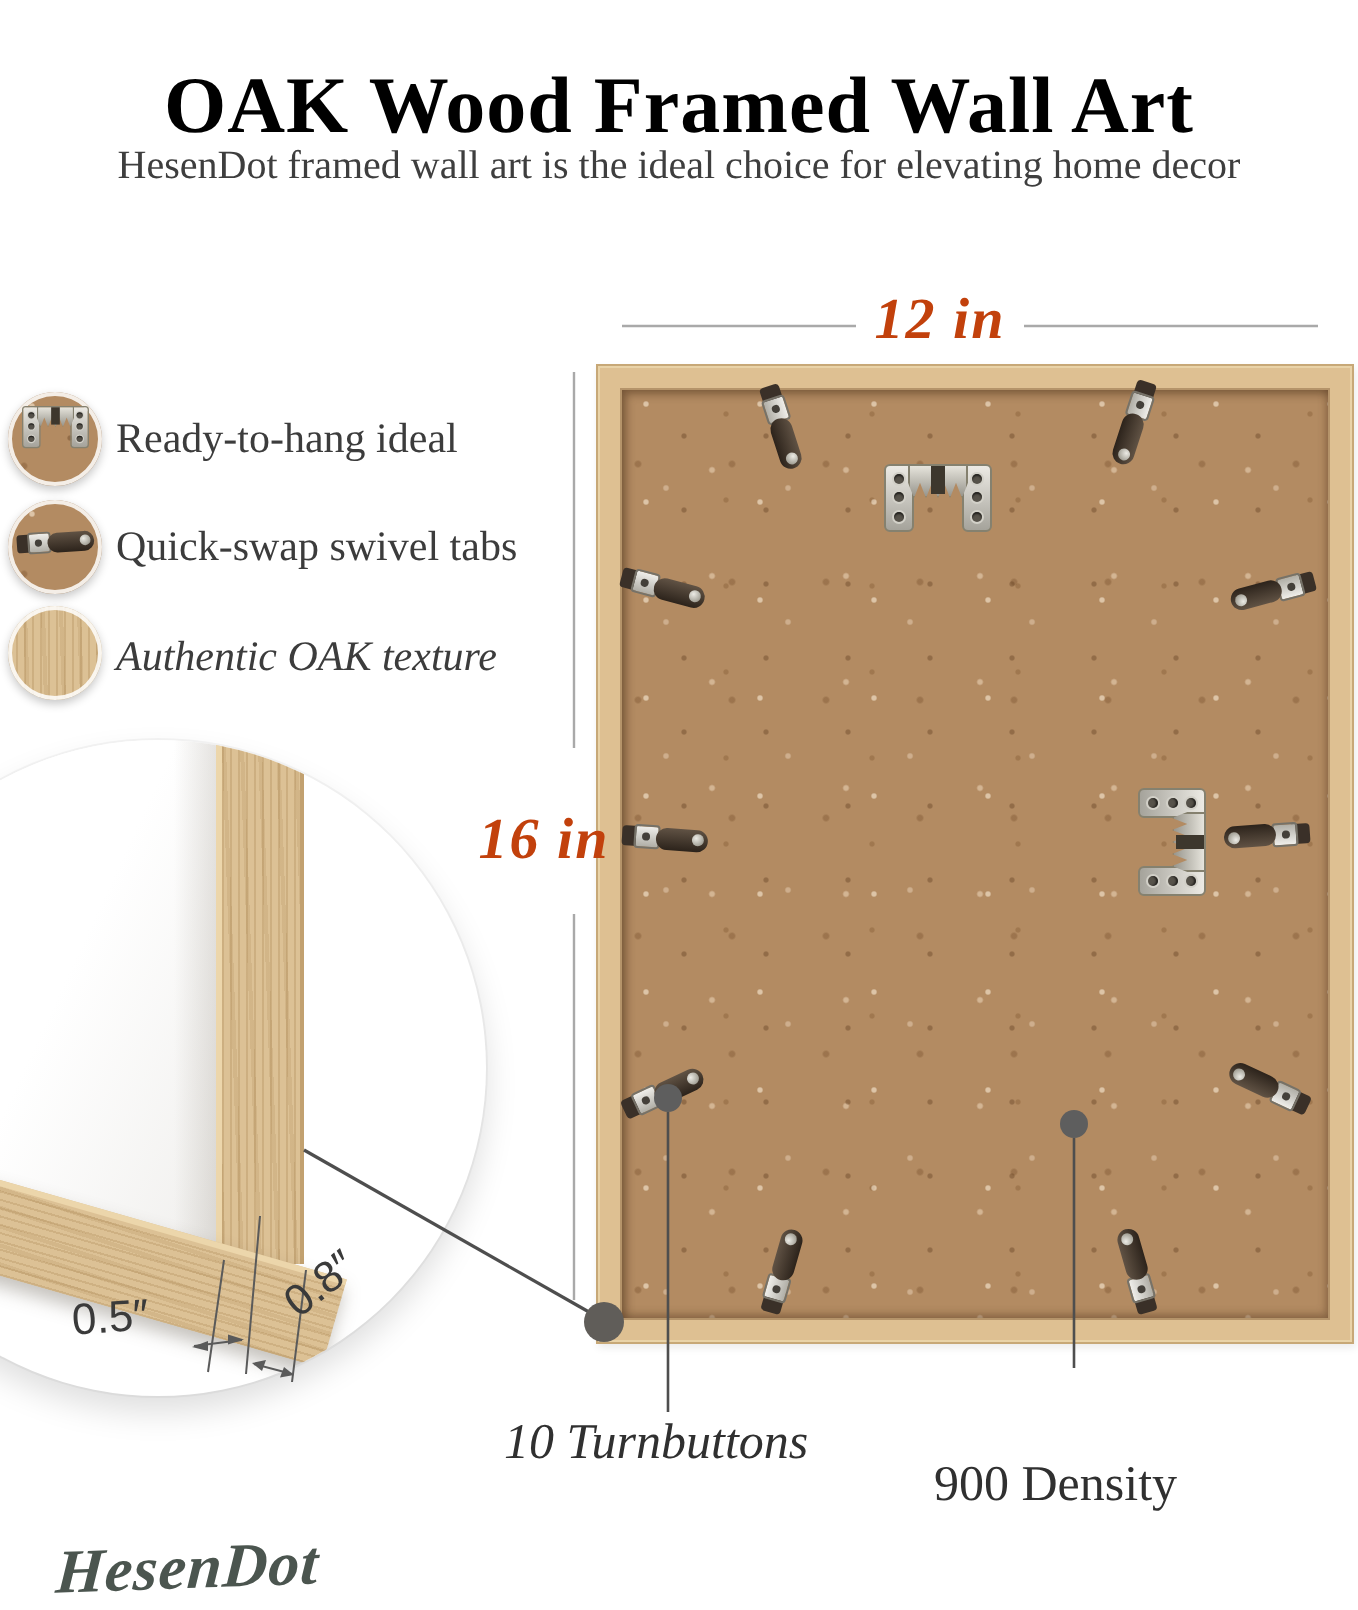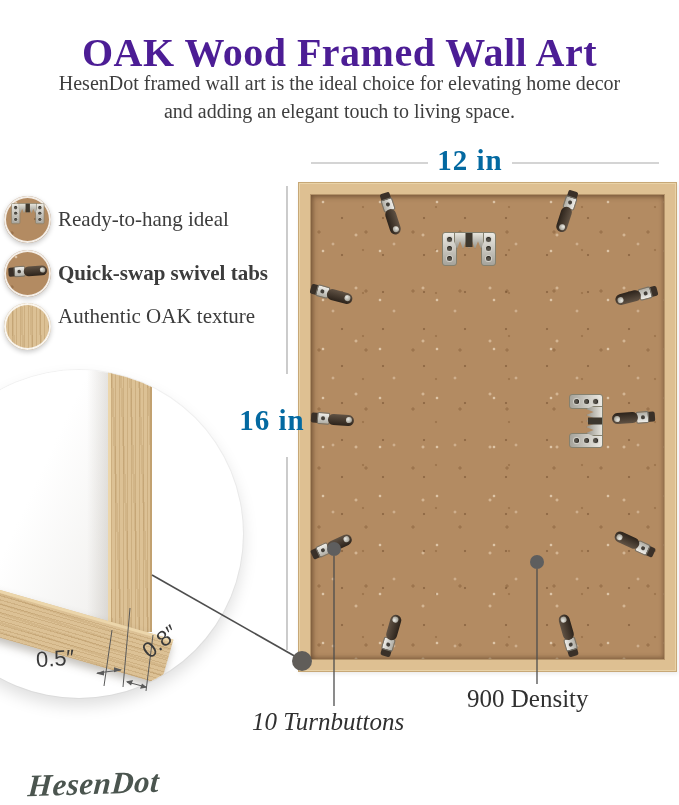--- a/index.html
+++ b/index.html
@@ -2,21 +2,21 @@
 <html><head>
 <meta charset="utf-8">
 <style>
   html,body{margin:0;padding:0;}
   body{width:679px;height:805px;position:relative;overflow:hidden;background:#ffffff;
        font-family:"Liberation Serif","DejaVu Serif",serif;}
   .abs{position:absolute;}
 
   
   .title{left:0;right:0;top:2px;text-align:center;font-size:40px;font-weight:700;
-         color:#4c1d95;letter-spacing:.5px;}
+         color:#000000;letter-spacing:.5px;}
   .subtitle{left:0;right:0;top:49px;text-align:center;font-size:20px;line-height:28px;
             color:#3e3e3e;}
   .subtitle span{display:block;}
 
   
   .feat-circle{width:47px;height:47px;border-radius:50%;left:4px;overflow:hidden;
                box-shadow:0 2px 5px rgba(0,0,0,.22), inset 0 0 0 2px rgba(255,255,255,.85);}
   .feat-label{left:58px;font-size:21px;color:#3c3c3c;white-space:nowrap;}
 
   
@@ -78,35 +78,34 @@
          background:linear-gradient(90deg,rgba(0,0,0,0),rgba(120,110,95,.18));}
   .mag-bar-v{position:absolute;left:193px;top:0;width:44px;height:262px;
          border-left:3px solid #ecd6ab;border-right:2px solid #c2a170;box-sizing:border-box;}
   .mag-bar-b{position:absolute;left:-30px;top:187px;width:300px;height:46px;
          transform:rotate(16deg);transform-origin:0 0;border-top:3px solid #ecd6ab;box-sizing:border-box;
          background-image:repeating-linear-gradient(0deg, rgba(150,110,55,.20) 0 1px, transparent 1px 4px),
                           repeating-linear-gradient(2deg, rgba(150,110,55,.13) 0 2px, transparent 2px 9px);
          background-color:#dcc195;box-shadow:0 5px 9px rgba(90,80,65,.35);}
 
   
-  .dim{font-size:29px;font-weight:600;color:#0369a1;text-align:center;letter-spacing:1px;}
+  .dim{font-size:29px;font-weight:600;color:#c2410c;text-align:center;letter-spacing:1px;font-style:italic;}
   .callout{font-size:25px;color:#303030;line-height:31px;white-space:nowrap;}
   .meas{font-family:"Liberation Sans","DejaVu Sans",sans-serif;font-size:22px;color:#3a3a3a;}
   .logo{left:28px;top:766px;font-size:31px;font-weight:700;font-style:italic;color:#4b554f;
         letter-spacing:.5px;transform:rotate(-2deg) skewX(-6deg);}
 
   svg.overlay{position:absolute;left:0;top:0;width:679px;height:805px;pointer-events:none;}
 </style>
 </head>
 <body>
 
 <h1 class="abs title">OAK Wood Framed Wall Art</h1>
 <p class="abs subtitle">
   <span>HesenDot framed wall art is the ideal choice for elevating home decor</span>
-  <span>and adding an elegant touch to living space.</span>
 </p>
 
 <div class="abs feat-circle mdf" style="top:196px;">
   <div class="sawtooth abs" style="left:7px;top:7px;transform:scale(.62);transform-origin:0 0;">
     <span class="st-plate st-lp">
         <i></i>
         <i></i>
         <i></i>
       </span>
     <span class="st-plate st-rp">
@@ -120,24 +119,24 @@
 </div>
 <div class="abs feat-label" style="top:207px;">Ready-to-hang ideal</div>
 
 <div class="abs feat-circle mdf" style="top:250px;">
   <div class="tb abs" style="left:4px;top:16px;transform:scale(.9) rotate(-4deg);transform-origin:0 0;">
     <i class="tb-nub"></i>
       <i class="tb-plate"></i>
       <i class="tb-tongue"></i>
   </div>
 </div>
-<div class="abs feat-label" style="top:261px;font-weight:bold;">Quick-swap swivel tabs</div>
+<div class="abs feat-label" style="top:261px;">Quick-swap swivel tabs</div>
 
 <div class="abs feat-circle oakgrain" style="top:303px;"></div>
-<div class="abs feat-label" style="top:304px;">Authentic OAK texture</div>
+<div class="abs feat-label" style="top:316px;font-style:italic;">Authentic OAK texture</div>
 
 <div class="abs magnifier">
   <div class="mag-canvas"></div>
   <div class="mag-shade"></div>
   <div class="mag-bar-v oakgrain"></div>
   <div class="mag-bar-b"></div>
 </div>
 
 <div class="abs frame">
   <div class="backboard mdf"></div>
@@ -251,16 +250,16 @@
   <polygon points="147,687.5 140,688.8 142,683.5" fill="#5a5a5a"></polygon>
 </svg>
 
 <div class="abs dim" style="left:430px;top:144px;width:80px;">12 in</div>
 <div class="abs dim" style="left:236px;top:404px;width:72px;">16 in</div>
 <div class="abs meas" style="left:36px;top:646px;transform:rotate(-4deg);">0.5″</div>
 <div class="abs meas" style="left:141px;top:629px;transform:rotate(-38deg);">0.8″</div>
 
 <div class="abs callout" style="left:252px;top:706px;font-style:italic;">10 Turnbuttons</div>
 <div class="abs callout" style="left:467px;top:683px;">
-  <span style="display:block;">900 Density</span>
+  <span style="display:block;margin-top:44px;">900 Density</span>
 </div>
 
 <div class="abs logo">HesenDot</div>
 
 </body></html>

